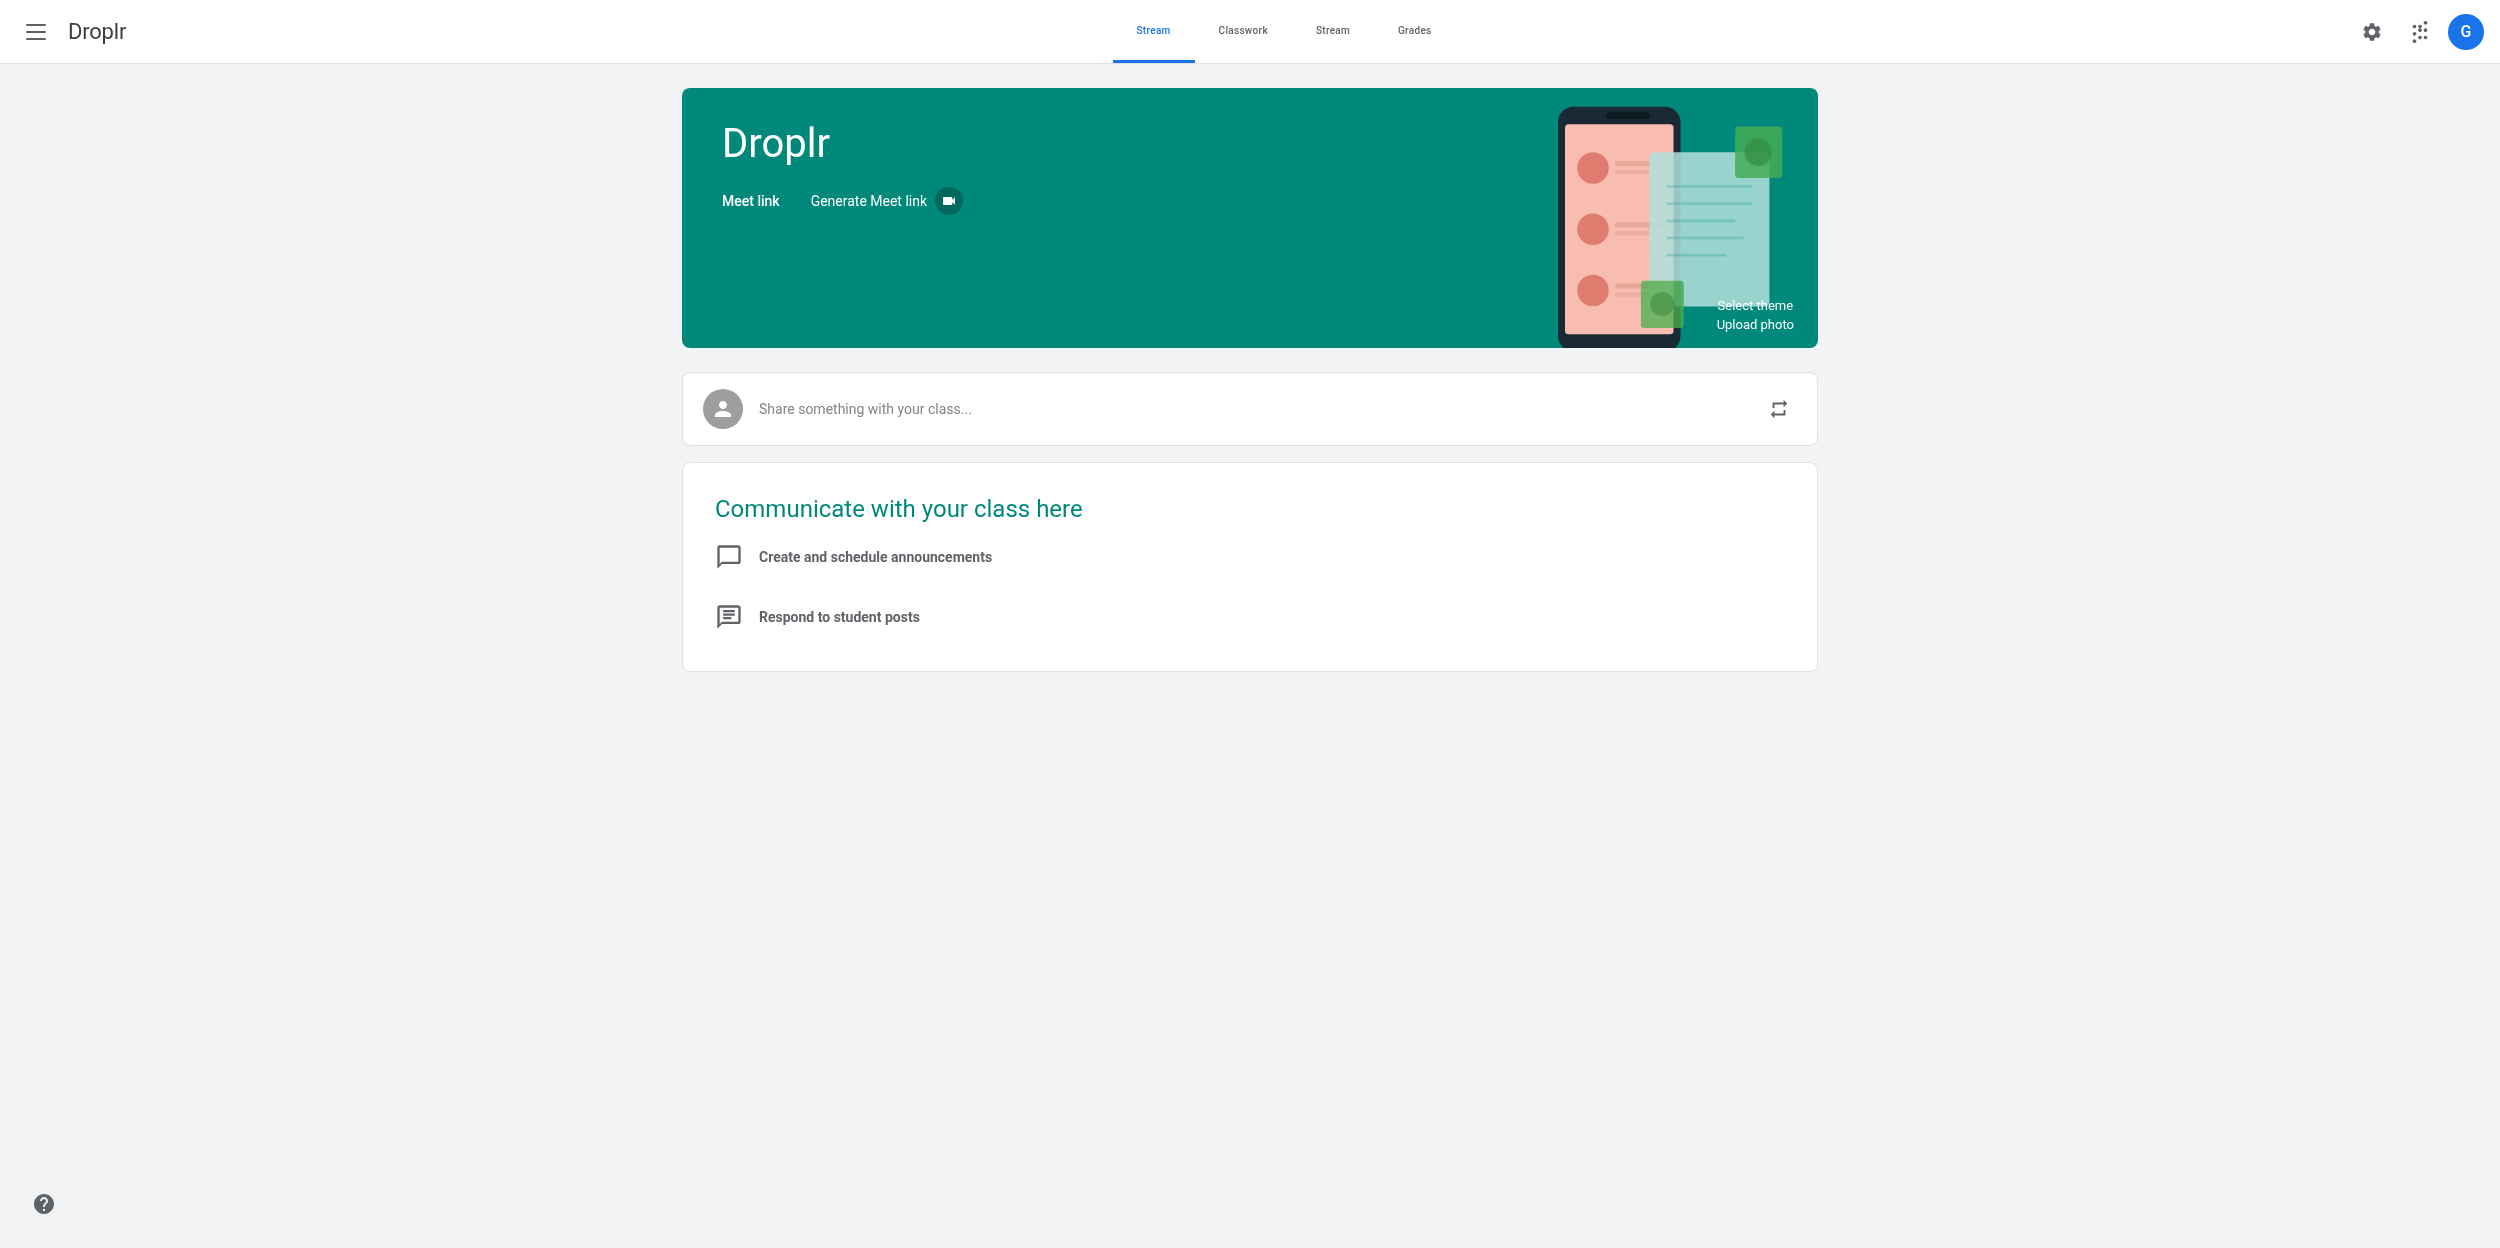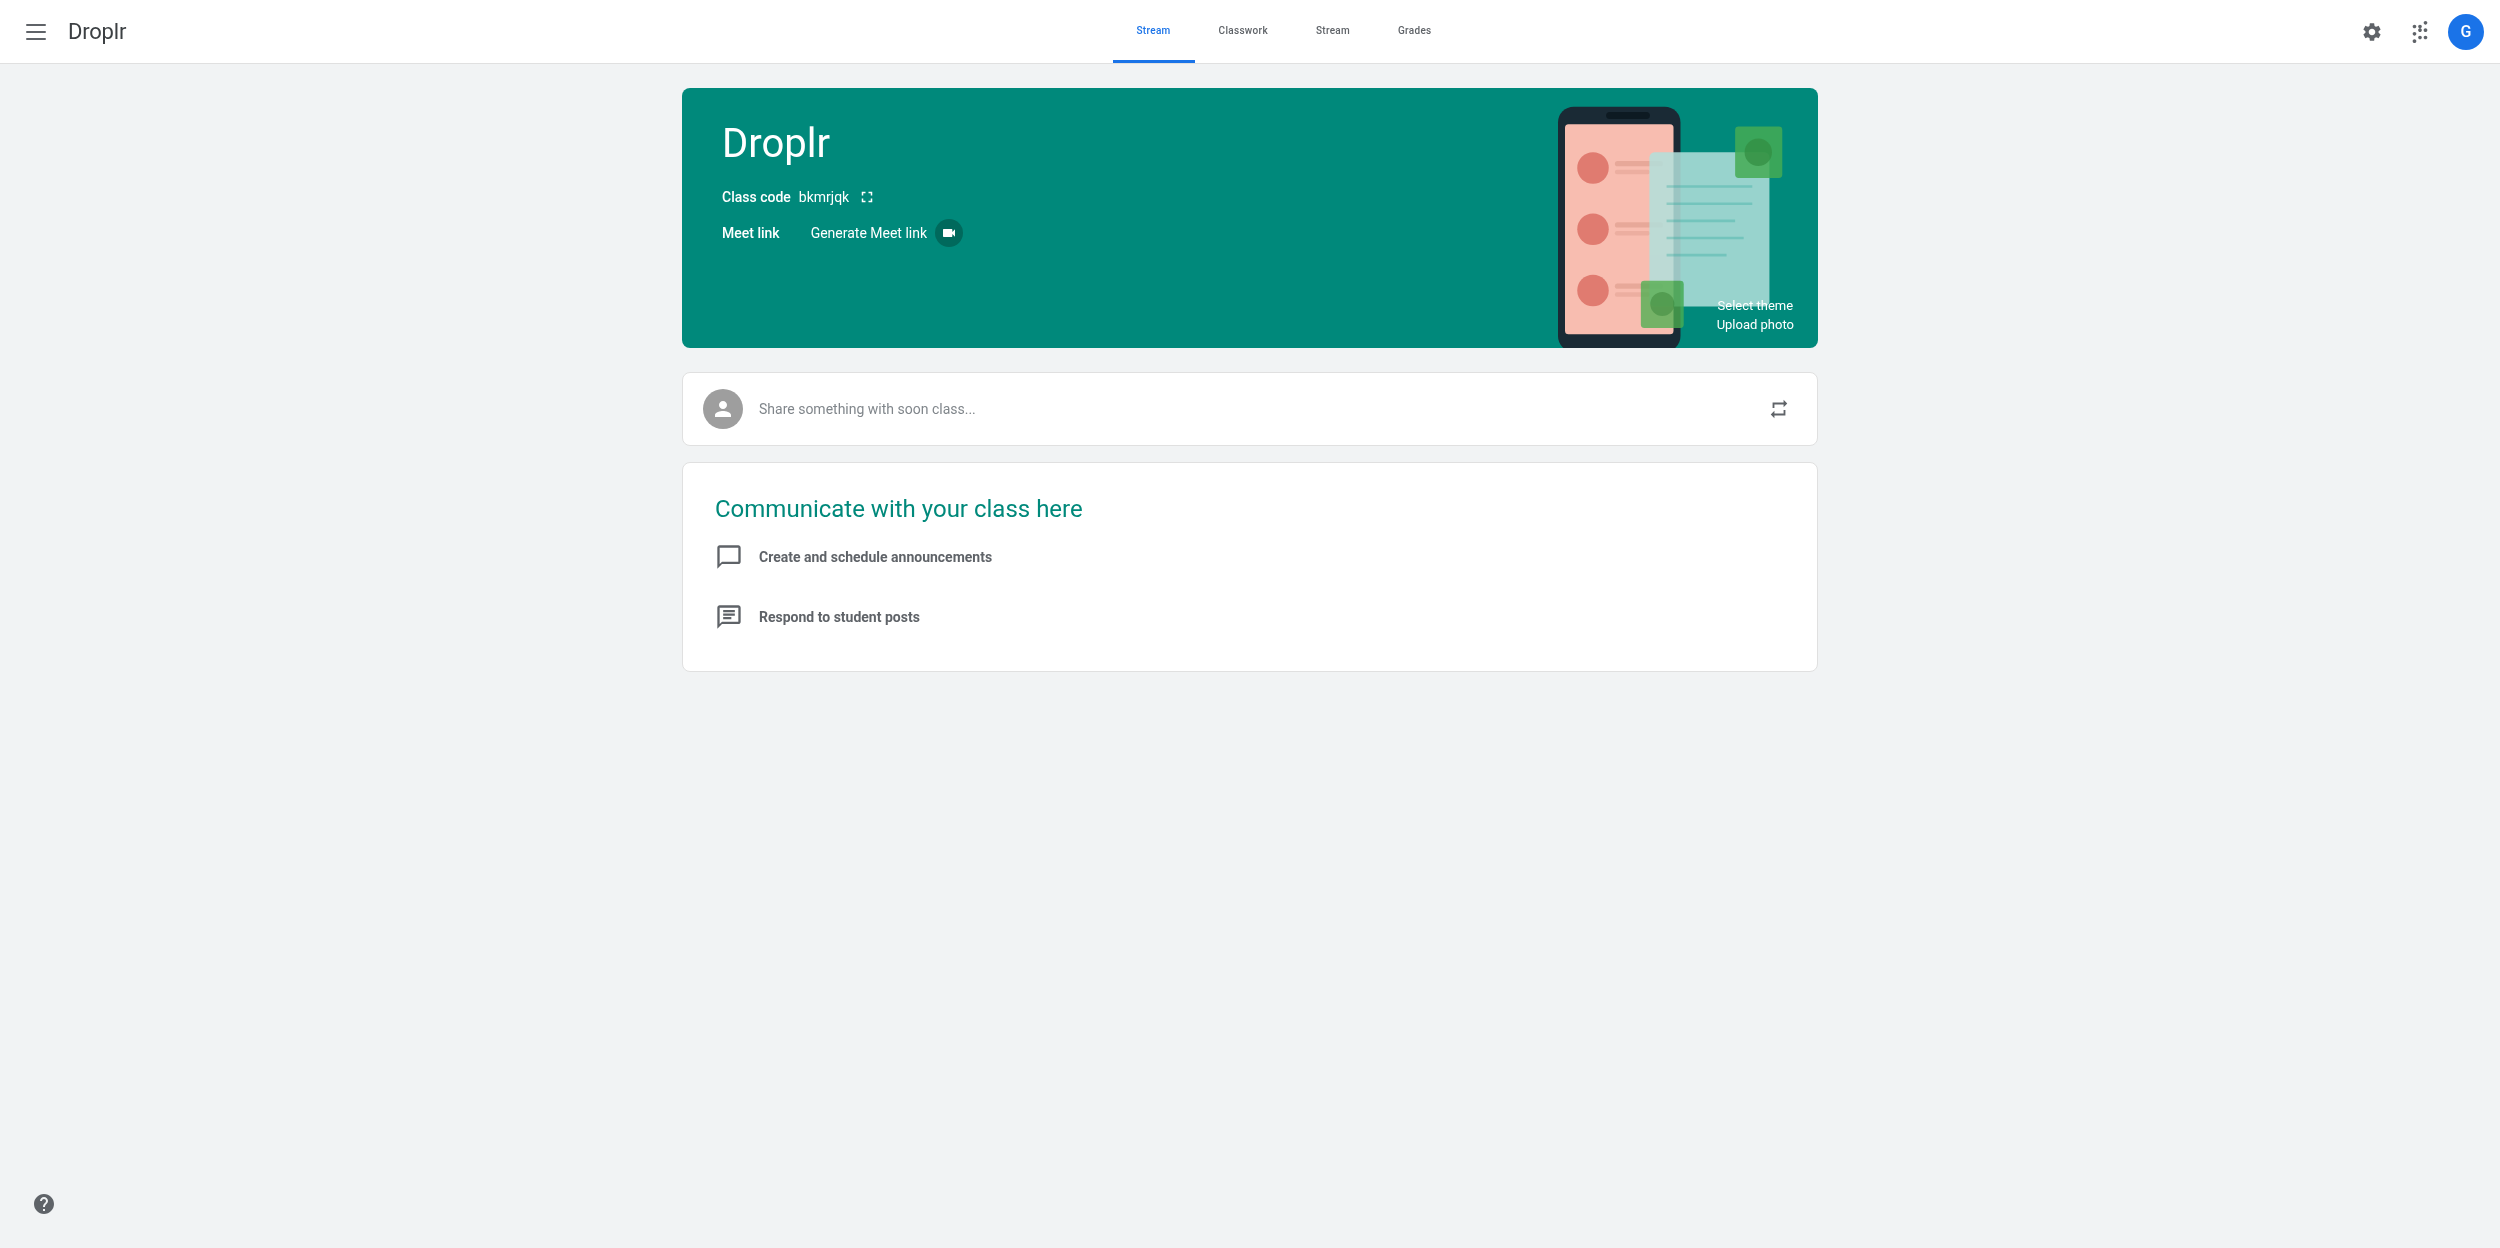--- a/index.html
+++ b/index.html
@@ -384,29 +384,20 @@
     </button>
     <div class="avatar-circle">G</div>
   </div>
 </header>
 
 <div class="main-content">
 
   <div class="hero-banner">
     <h1 class="hero-title">Droplr</h1>
 
-    <div class="hero-class-code">
-      <span class="hero-class-code-label">Class code</span>
-      <span class="hero-class-code-value">bkmrjqk</span>
-      <span class="expand-icon">
-        <svg width="18" height="18" viewBox="0 0 24 24" fill="white">
-          <path d="M7 14H5v5h5v-2H7v-3zm-2-4h2V7h3V5H5v5zm12 7h-3v2h5v-5h-2v3zM14 5v2h3v3h2V5h-5z"></path>
-        </svg>
-      </span>
-    </div>
 
     <div class="hero-meet-link">
       <span class="hero-meet-link-label">Meet link</span>
       <span class="generate-link">Generate Meet link</span>
       <span class="meet-icon">
         <svg width="16" height="16" viewBox="0 0 24 24" fill="white">
           <path d="M17 10.5V7c0-.55-.45-1-1-1H4c-.55 0-1 .45-1 1v10c0 .55.45 1 1 1h12c.55 0 1-.45 1-1v-3.5l4 4v-11l-4 4z"></path>
         </svg>
       </span>
     </div>
@@ -460,21 +451,21 @@
 
 
     <main class="stream-main">
 
       <div class="share-box">
         <div class="share-avatar">
           <svg viewBox="0 0 24 24">
             <path d="M12 12c2.21 0 4-1.79 4-4s-1.79-4-4-4-4 1.79-4 4 1.79 4 4 4zm0 2c-2.67 0-8 1.34-8 4v2h16v-2c0-2.66-5.33-4-8-4z"></path>
           </svg>
         </div>
-        <span class="share-placeholder">Share something with soon class...</span>
+        <span class="share-placeholder">Share something with your class...</span>
         <div class="repost-icon">
           <svg width="22" height="22" viewBox="0 0 24 24" fill="#5f6368">
             <path d="M7 7h10v3l4-4-4-4v3H5v6h2V7zm10 10H7v-3l-4 4 4 4v-3h12v-6h-2v4z"></path>
           </svg>
         </div>
       </div>
 
       <div class="communicate-card">
         <h2 class="communicate-title">Communicate with your class here</h2>
         <div class="communicate-items">

